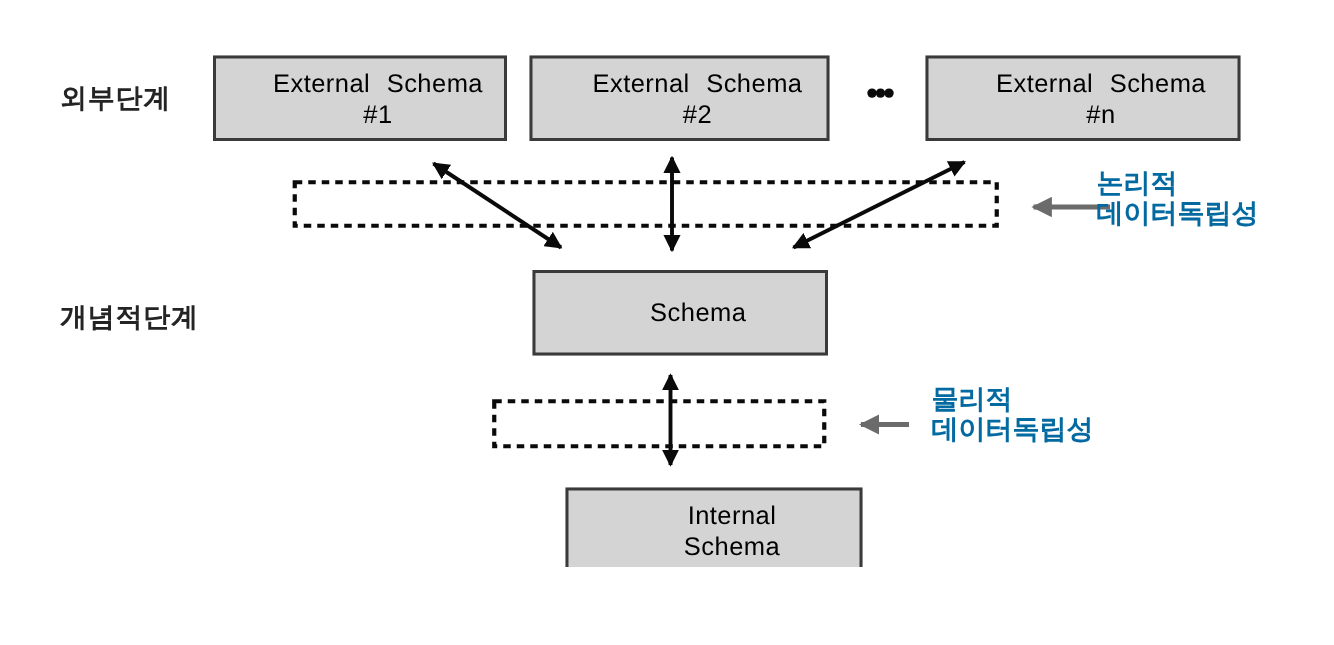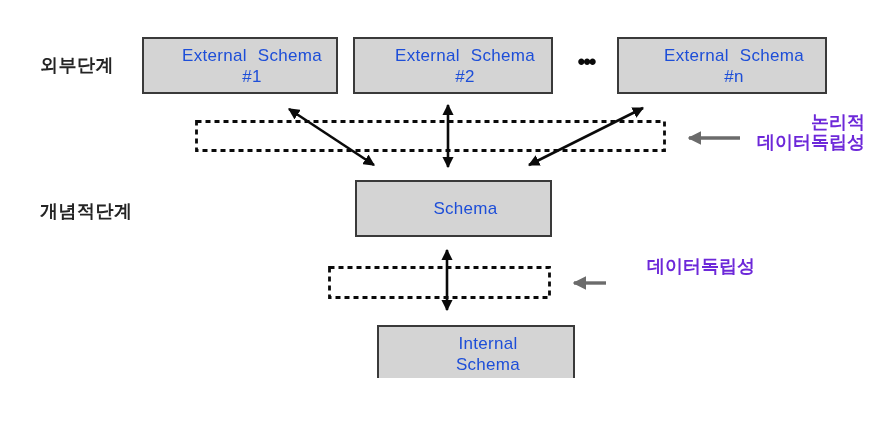--- a/index.html
+++ b/index.html
@@ -19,21 +19,21 @@
   .box {
     position: absolute;
     box-sizing: border-box;
     background: var(--box-fill, #d4d4d4);
     border: 2px solid var(--box-border, #3a3a3a);
     display: flex;
     flex-direction: column;
     align-items: center;
     justify-content: center;
     text-align: center;
-    color: #1d4ed8;
+    color: #000000;
     font-size: 17px;
     line-height: 21px;
     padding-left: 24px;
   }
   .box .l1 { letter-spacing: 0.3px; word-spacing: 6px; }
   .box .l2 { letter-spacing: 0.3px; }
   .box-ext1 { left: 142px; top: 37px; width: 196px; height: 57px; }
   .box-ext2 { left: 353px; top: 37px; width: 200px; height: 57px; }
   .box-extn { left: 617px; top: 37px; width: 210px; height: 57px; }
   .box-conceptual { left: 355px; top: 180px; width: 197px; height: 57px; }
@@ -55,25 +55,25 @@
     width: 36px;
     text-align: center;
     font-size: 22px;
     font-weight: bold;
     letter-spacing: -2px;
     color: #0a0a0a;
   }
   .annotation {
     position: absolute;
     width: 134px;
-    text-align: right;
+    text-align: left;
     font-size: 18px;
     font-weight: 600;
     line-height: 20px;
-    color: #6d28d9;
+    color: #0369a1;
     white-space: nowrap;
   }
   .ann-logical { left: 731px; top: 112px; }
   .ann-physical { left: 621px; top: 256px; }
   .caption {
     position: absolute;
     left: 280px; top: 393px;
     width: 360px;
     text-align: center;
     font-size: 19px;
@@ -134,17 +134,18 @@
   <div class="box box-internal">
     <span class="l1">Internal</span>
     <span class="l2">Schema</span>
   </div>
 
   <div class="annotation ann-logical">
     <div>논리적</div>
     <div>데이터독립성</div>
   </div>
   <div class="annotation ann-physical">
+    <div>물리적</div>
     <div>데이터독립성</div>
   </div>
 
 
 </div>
 
 </body></html>

